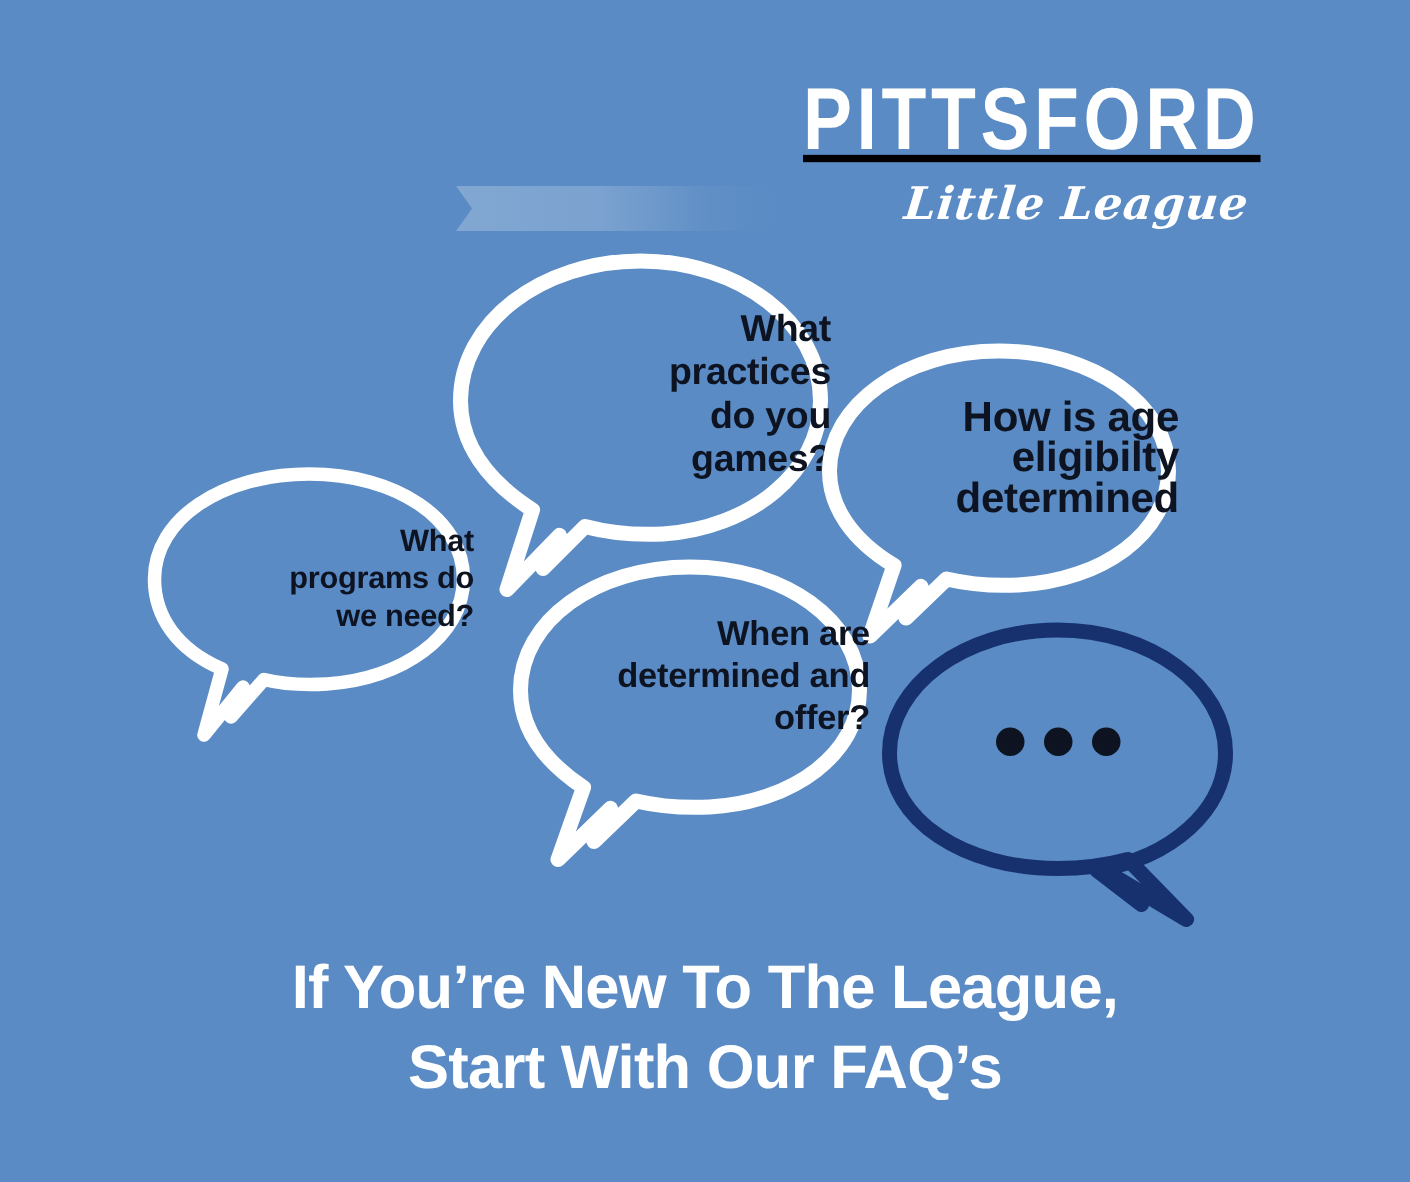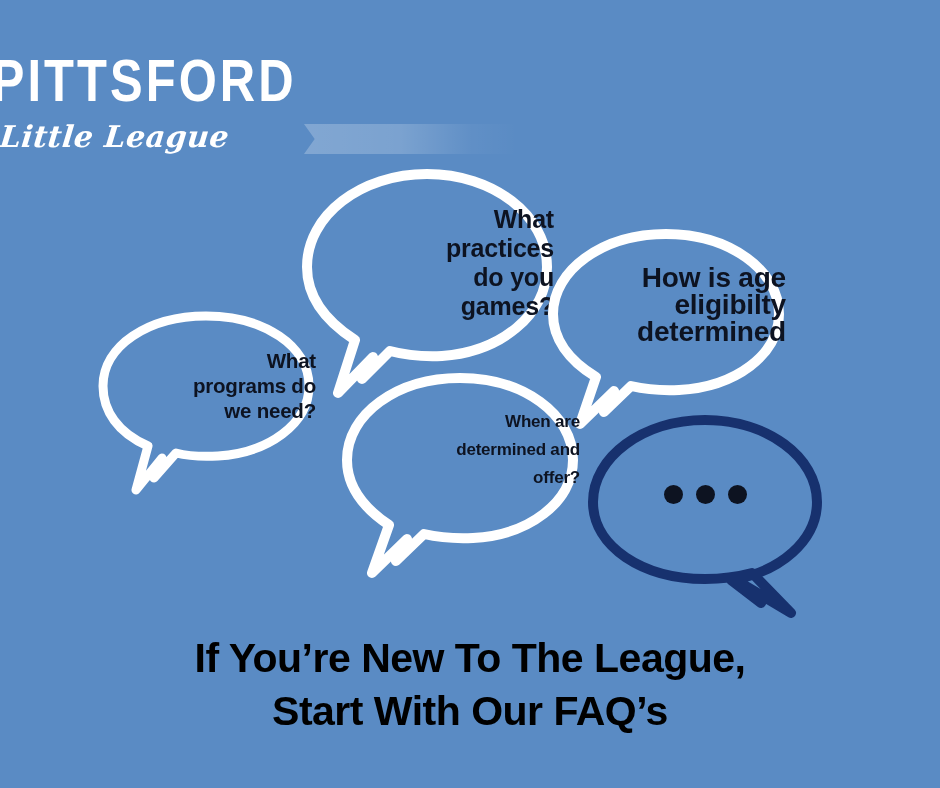--- a/index.html
+++ b/index.html
@@ -15,22 +15,23 @@
     font-family: "Liberation Sans", "DejaVu Sans", sans-serif;
     background: #5a8bc4;
   }
 
   
   #logo {
     position: absolute;
     left: 0;
     top: 52px;
     width: 832px;
-    text-align: left;
+    text-align: right;
     pointer-events: none;
+    text-decoration: underline;
   }
   #logo-wordmark {
     display: block;
     font-family: "Liberation Sans Narrow", "Liberation Sans", sans-serif;
     font-weight: 700;
     font-size: 48px;
     letter-spacing: 3px;
     color: #ffffff;
     line-height: 1;
     transform: scaleX(1.02) scaleY(1.22);
@@ -101,21 +102,21 @@
   #bubble-equipment { left: 96px; top: 310px; width: 220px; height: 195px; }
   #bubble-equipment .bubble-text { width: 220px; height: 150px; font-size: 20.5px; line-height: 25px; }
 
   #bubble-programs { left: 300px; top: 168px; width: 254px; height: 235px; }
   #bubble-programs .bubble-text { width: 254px; height: 190px; font-size: 25px; line-height: 29px; }
 
   #bubble-age { left: 546px; top: 228px; width: 240px; height: 200px; }
   #bubble-age .bubble-text { width: 240px; height: 152px; font-size: 28px; line-height: 27px; }
 
   #bubble-practices { left: 340px; top: 372px; width: 240px; height: 205px; }
-  #bubble-practices .bubble-text { width: 240px; height: 155px; font-size: 17px; line-height: 28px; }
+  #bubble-practices .bubble-text { width: 240px; height: 155px; font-size: 23px; line-height: 28px; }
 
   #bubble-dots { left: 586px; top: 414px; width: 238px; height: 205px; }
   #bubble-dots .dots {
     position: absolute;
     left: 0;
     top: 0;
     width: 238px;
     height: 160px;
     display: flex;
     align-items: center;
@@ -252,18 +253,18 @@
                C 57 165, 7 133, 7 88
                C 7 43, 57 6, 119 6 Z" fill="none" stroke="#17316e" stroke-width="10" stroke-linejoin="round" stroke-linecap="round"></path>
     </svg>
     <div class="dots">
       <span class="dot" style="background: rgb(13, 19, 33);"></span>
       <span class="dot" style="background: rgb(13, 19, 33);"></span>
       <span class="dot" style="background: rgb(13, 19, 33);"></span>
     </div>
   </div>
 
-  <div id="headline" style="color: #000000;">
+  <div id="headline" style="color: #ffffff;">
     <span>If You’re New To The League,</span>
     <span>Start With Our FAQ’s</span>
   </div>
 
 </div>
 
 </body></html>

